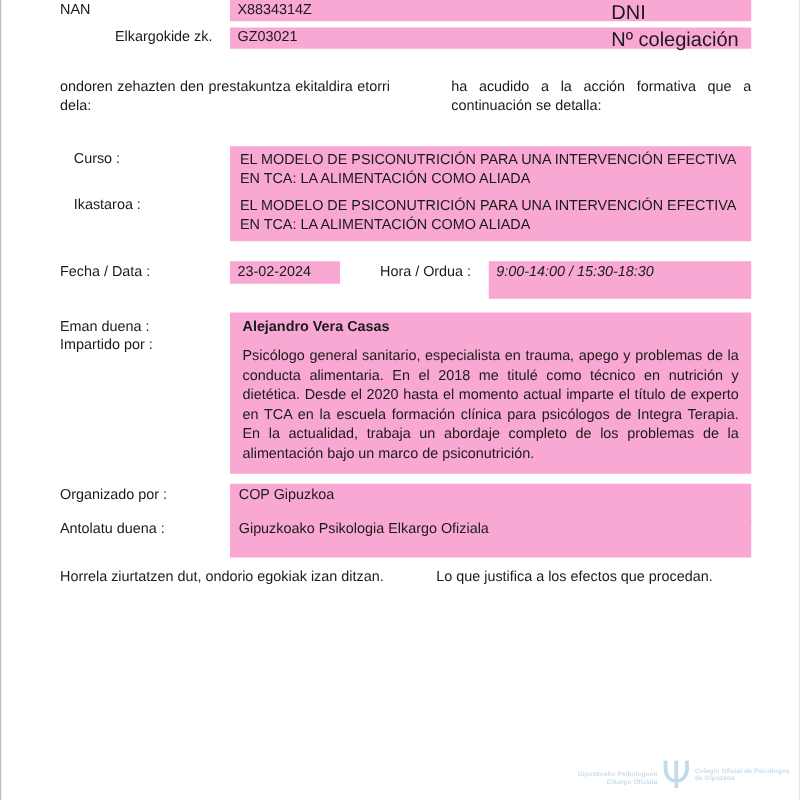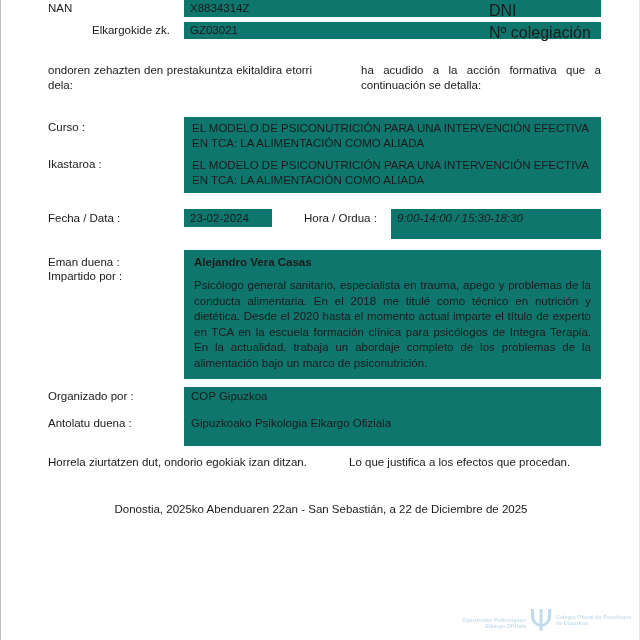--- a/index.html
+++ b/index.html
@@ -10,36 +10,36 @@
     color:#1a1a1a;
     overflow:hidden;
   }
   #page {
     position:relative;
     width:640px; height:640px;
     background:#ffffff;
     border-left:1px solid #bdbdbd;
     border-right:1px solid #e8e8e8;
   }
-  .fld { background:#0f766e; }
+  .fld { background:#f9a8d4; }
   .row { position:absolute; }
   .lbl { font-size:11.5px; color:#1a1a1a; white-space:nowrap; }
   .just { text-align:justify; font-size:11.5px; line-height:15px; }
 
   
   .id-label { left:47px; font-size:11.5px; }
   .id-box { left:183px; width:417px; height:17px; padding:2px 6px 0 6px; font-size:11.5px; }
   .id-right { left:488px; font-size:16px; }
 
   
   .intro-l { left:47px; top:63px; width:264px; }
   .intro-r { left:360px; top:63px; width:240px; }
 
   
-  .course-lbl { left:47px; font-size:11.5px; }
+  .course-lbl { left:58px; font-size:11.5px; }
   .course-box {
     left:183px; width:417px;
     padding:4px 8px 5px 8px;
     font-size:11.5px; line-height:15px;
   }
 
   
   .sp-name { font-weight:bold; font-size:11.5px; }
   .bio-box {
     left:183px; width:417px;
@@ -115,21 +115,20 @@
   </div>
 
   <div class="row org-lbl" style="top:390px;text-align:right;">Organizado por :</div>
   <div class="row org-box fld" style="top:387px;">COP Gipuzkoa</div>
 
   <div class="row org-lbl" style="top:417px;">Antolatu duena :</div>
   <div class="row org-box fld" style="top:414px;">Gipuzkoako Psikologia Elkargo Ofiziala</div>
 
   <div class="row close-l just">Horrela ziurtatzen dut, ondorio egokiak izan ditzan.</div>
   <div class="row close-r">Lo que justifica a los efectos que procedan.</div>
-  <div class="place">Donostia, 2025ko Abenduaren 22an - San Sebastián, a 22 de Diciembre de 2025</div>
 
   <div id="footer-logo">
     <div class="wm-txt wm-left">Gipuzkoako Psikologoen Elkargo Ofiziala</div>
     <div class="wm-psi">Ψ</div>
     <div class="wm-txt wm-right">Colegio Oficial de Psicólogos de Gipuzkoa</div>
   </div>
 
 </div>
 
 </body></html>

